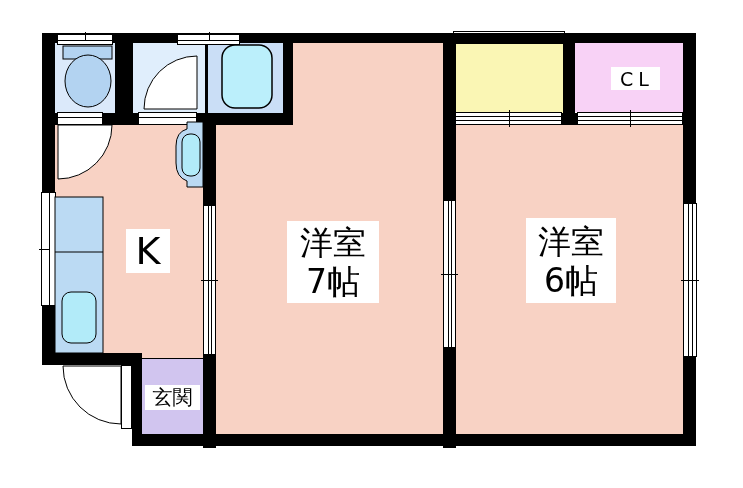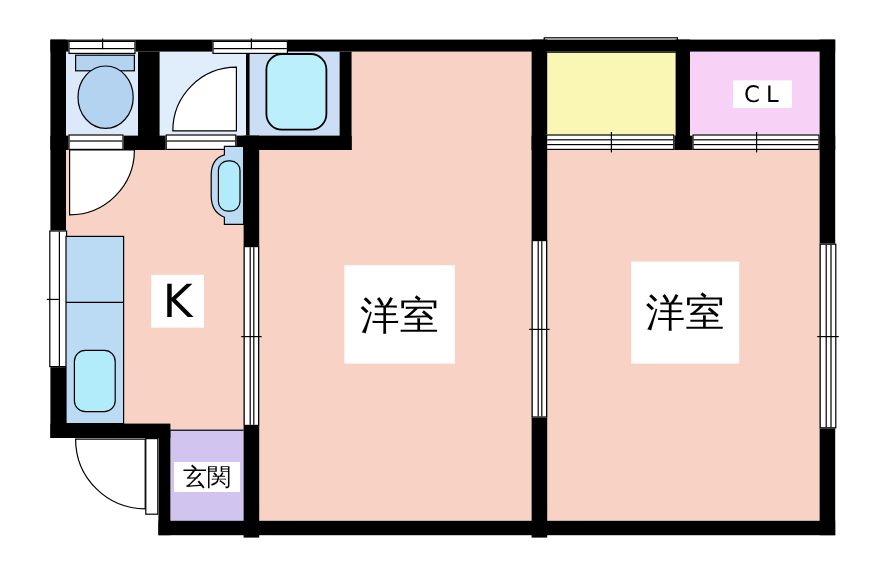--- a/index.html
+++ b/index.html
@@ -114,26 +114,28 @@
 
     <path d="M 203 122 L 187 122 L 187 129 Q 176 132 176 146 L 176 163 Q 176 177 187 181 L 187 187 L 203 187 Z" fill="var(--c-counter-blue,#bbdaf3)" stroke="#000" stroke-width="1"></path>
     <rect x="182" y="134" width="18" height="42" rx="8" fill="var(--c-sink-cyan,#b2ebf9)" stroke="#000" stroke-width="1"></rect>
   </svg>
 
   <div class="label" style="left:126px;top:229px;width:44px;height:44px;font-size:38px;">K</div>
 
   <div class="label" style="left:287px;top:221px;width:92px;height:82px;font-size:33px;line-height:39px;">
     <div>
       <div>洋室</div>
+      <div>7帖</div>
     </div>
   </div>
 
   <div class="label" style="left:526px;top:218px;width:90px;height:85px;font-size:33px;line-height:39px;">
     <div>
       <div>洋室</div>
+      <div>6帖</div>
     </div>
   </div>
 
 
   <div class="label" style="left:611px;top:67px;width:46px;height:23px;font-size:19px;letter-spacing:5px;padding-left:3px;">CL</div>
 
   <div class="label" style="left:145px;top:385px;width:55px;height:25px;font-size:20px;">玄関</div>
 
 </div>
 

